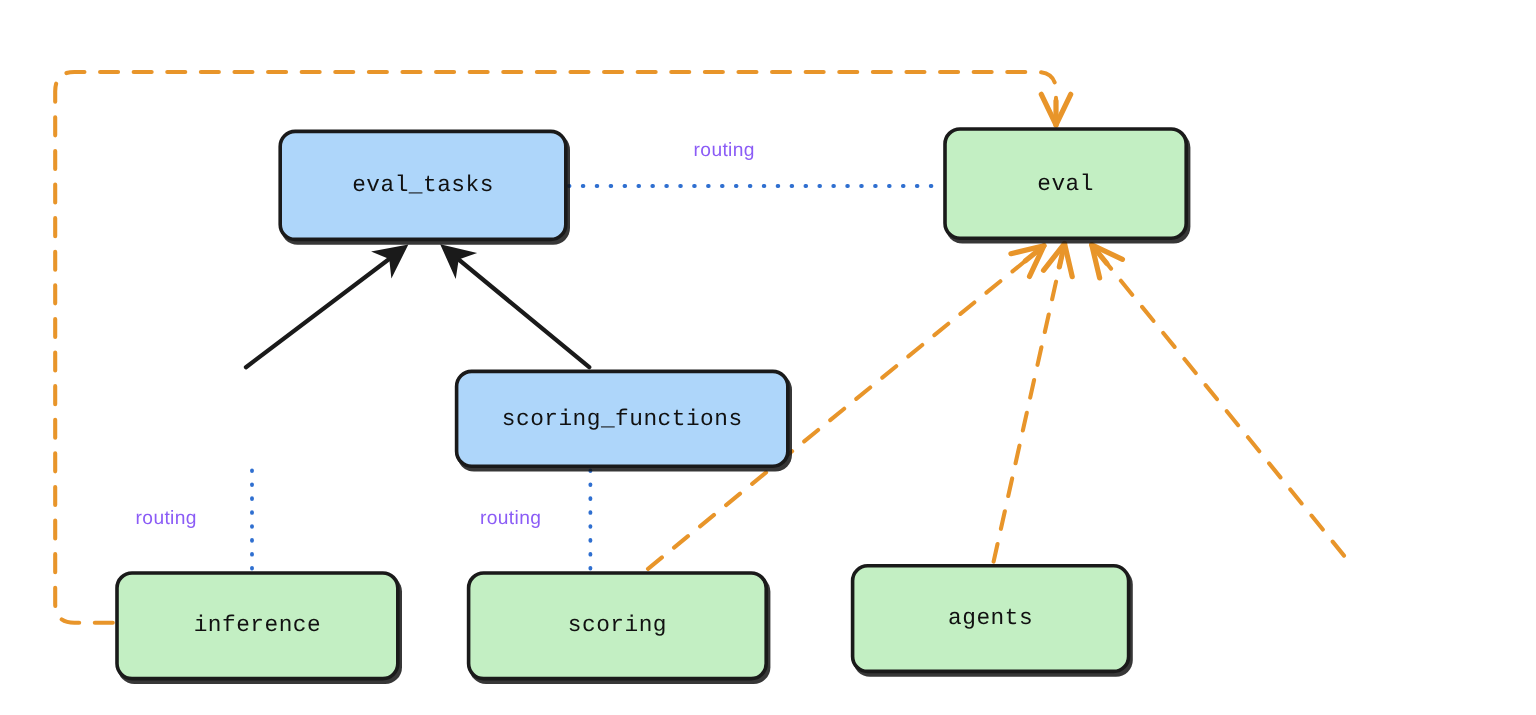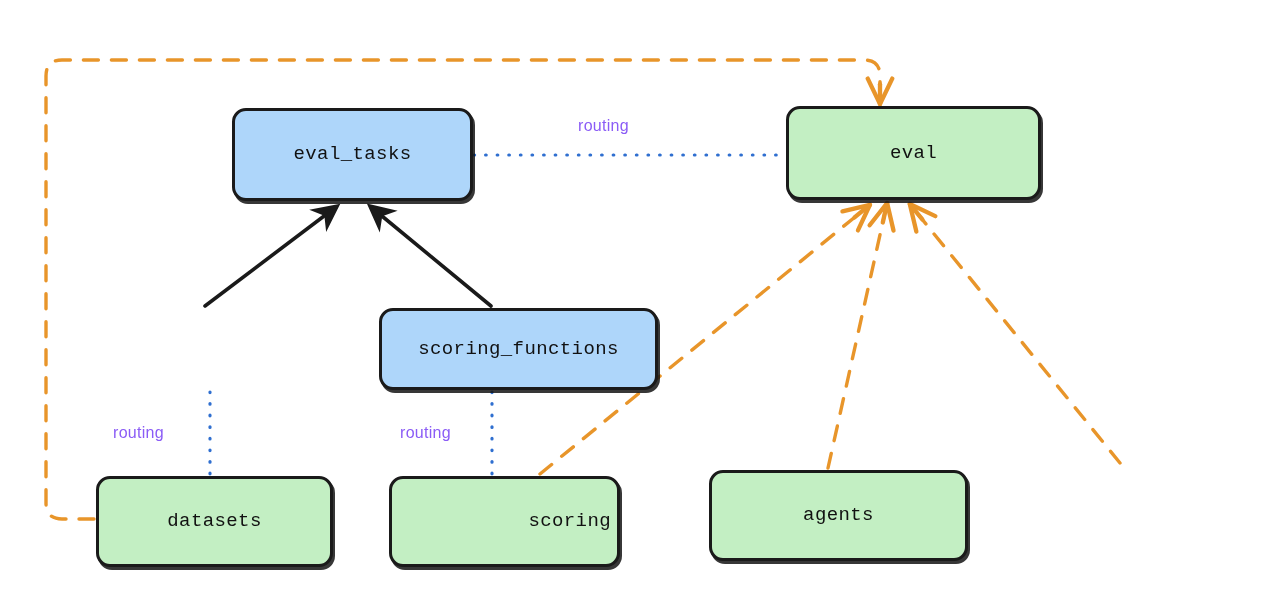--- a/index.html
+++ b/index.html
@@ -108,38 +108,38 @@
 
     <g>
       <path d="M 1120 463 L 913 208" fill="none" stroke="#e8952a" stroke-width="3.4" stroke-linecap="round" stroke-dasharray="15 13" marker-end="url(#arrow-orange)"></path>
     </g>
   </svg>
 
   <div class="node blue" style="left:232px; top:108px; width:241px; height:93px;">
     <span class="node-label">eval_tasks</span>
   </div>
 
-  <div class="node green" style="left:786px; top:106px; width:255px; height:94px;">
+  <div class="node green" style="left:786px; top:106px; width:204px; height:94px;">
     <span class="node-label">eval</span>
   </div>
 
 
   <div class="node blue" style="left:379px; top:308px; width:279px; height:82px;">
     <span class="node-label">scoring_functions</span>
   </div>
 
   <div class="node green" style="left:96px; top:476px; width:237px; height:91px;">
-    <span class="node-label">datasets</span>
+    <span class="node-label">inference</span>
   </div>
 
-  <div class="node green" style="left:389px; top:476px; width:231px; height:91px;justify-content:flex-end;">
+  <div class="node green" style="left:389px; top:476px; width:251px; height:91px;">
     <span class="node-label">scoring</span>
   </div>
 
-  <div class="node green" style="left:709px; top:470px; width:259px; height:91px;">
+  <div class="node green" style="left:709px; top:470px; width:233px; height:91px;">
     <span class="node-label">agents</span>
   </div>
 
 
   <div class="edge-label" style="left:578px; top:117px;">routing</div>
 
   <div class="edge-label" style="left:113px; top:424px;">routing</div>
 
   <div class="edge-label" style="left:400px; top:424px;">routing</div>
 

